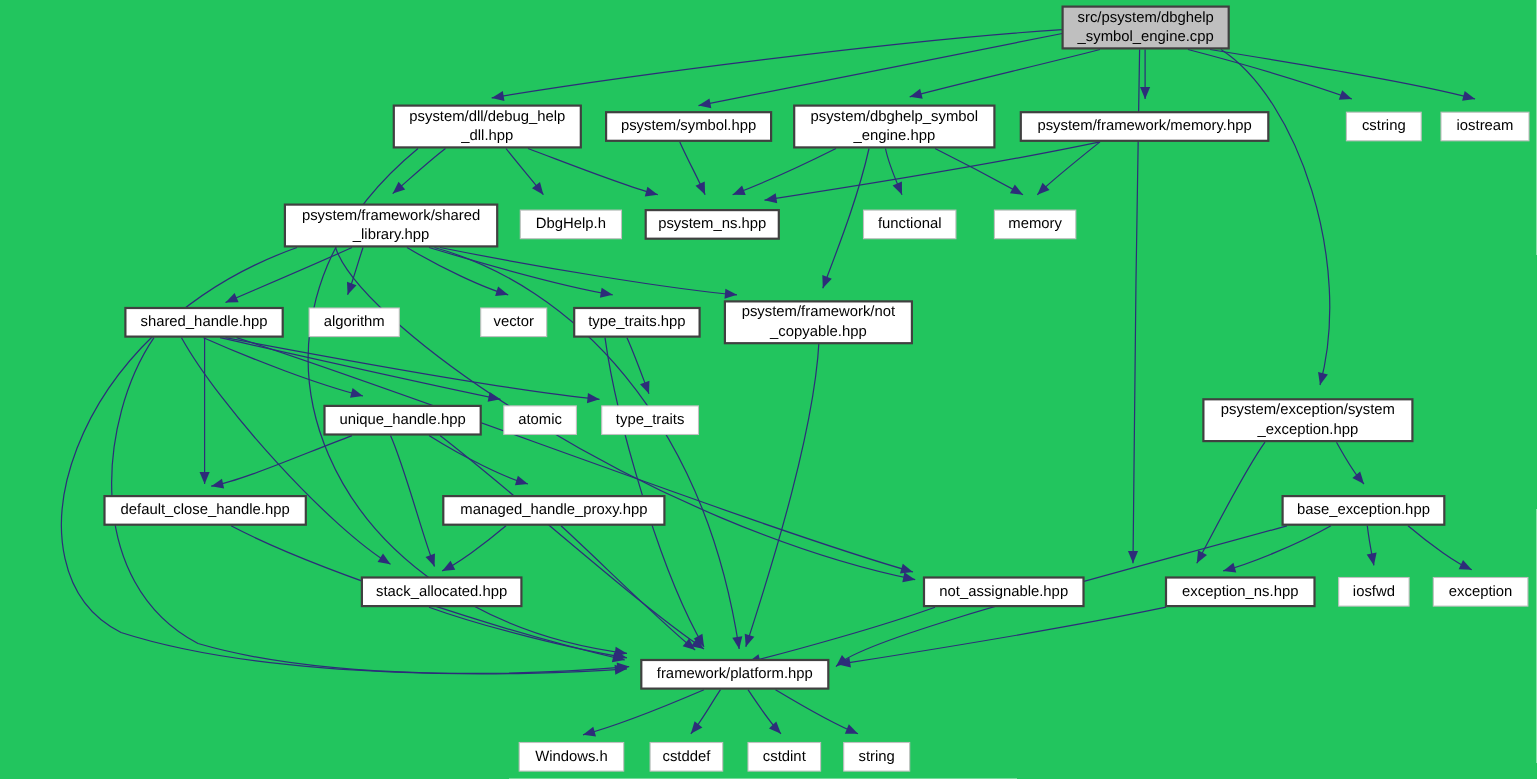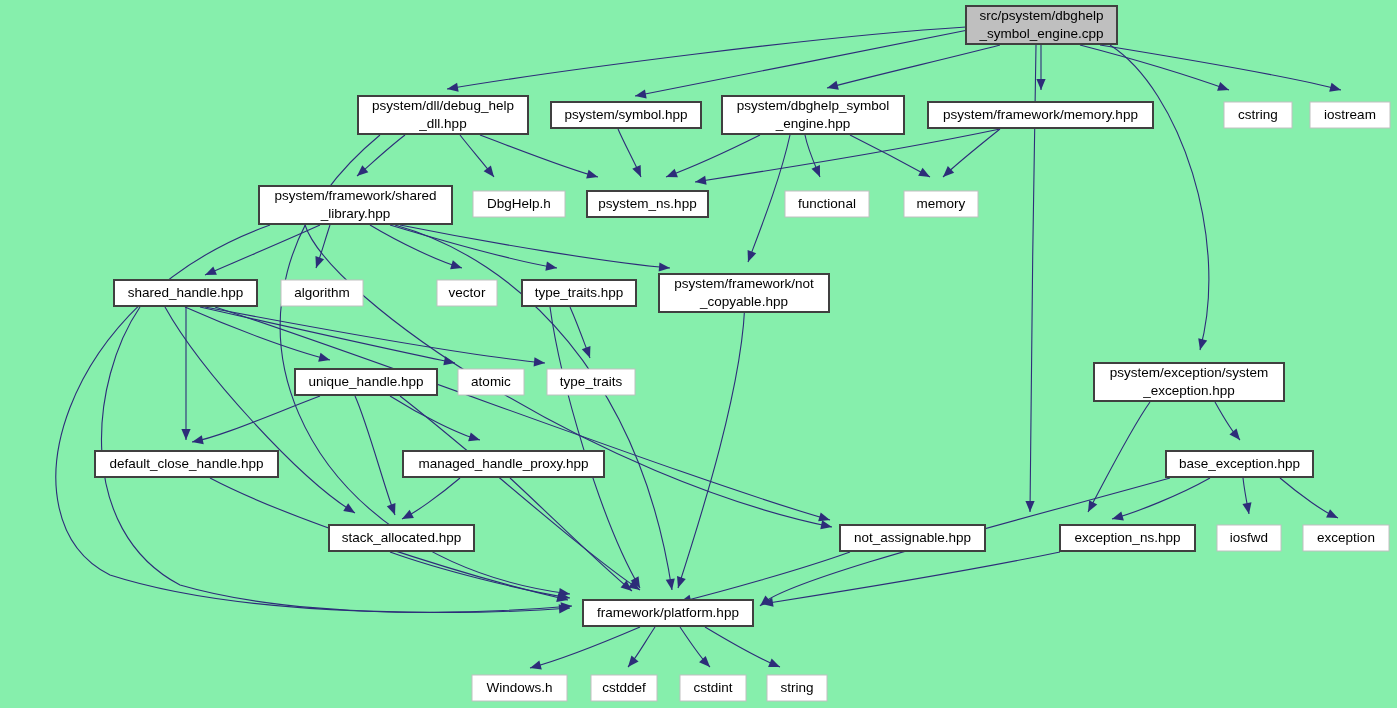--- a/index.html
+++ b/index.html
@@ -8,21 +8,21 @@
     background: #ffffff;
   }
   body {
     font-family: "Liberation Sans", sans-serif;
   }
   #graph-wrap {
     position: relative;
     width: 1397px;
     height: 708px;
     overflow: hidden;
-    background: #86efac;
+    background: #22c55e;
   }
   svg#depgraph {
     display: block;
     width: 1397px;
     height: 708px;
   }
   .edge-path {
     fill: none;
     stroke: #2d2d79;
     stroke-width: 1.1px;

